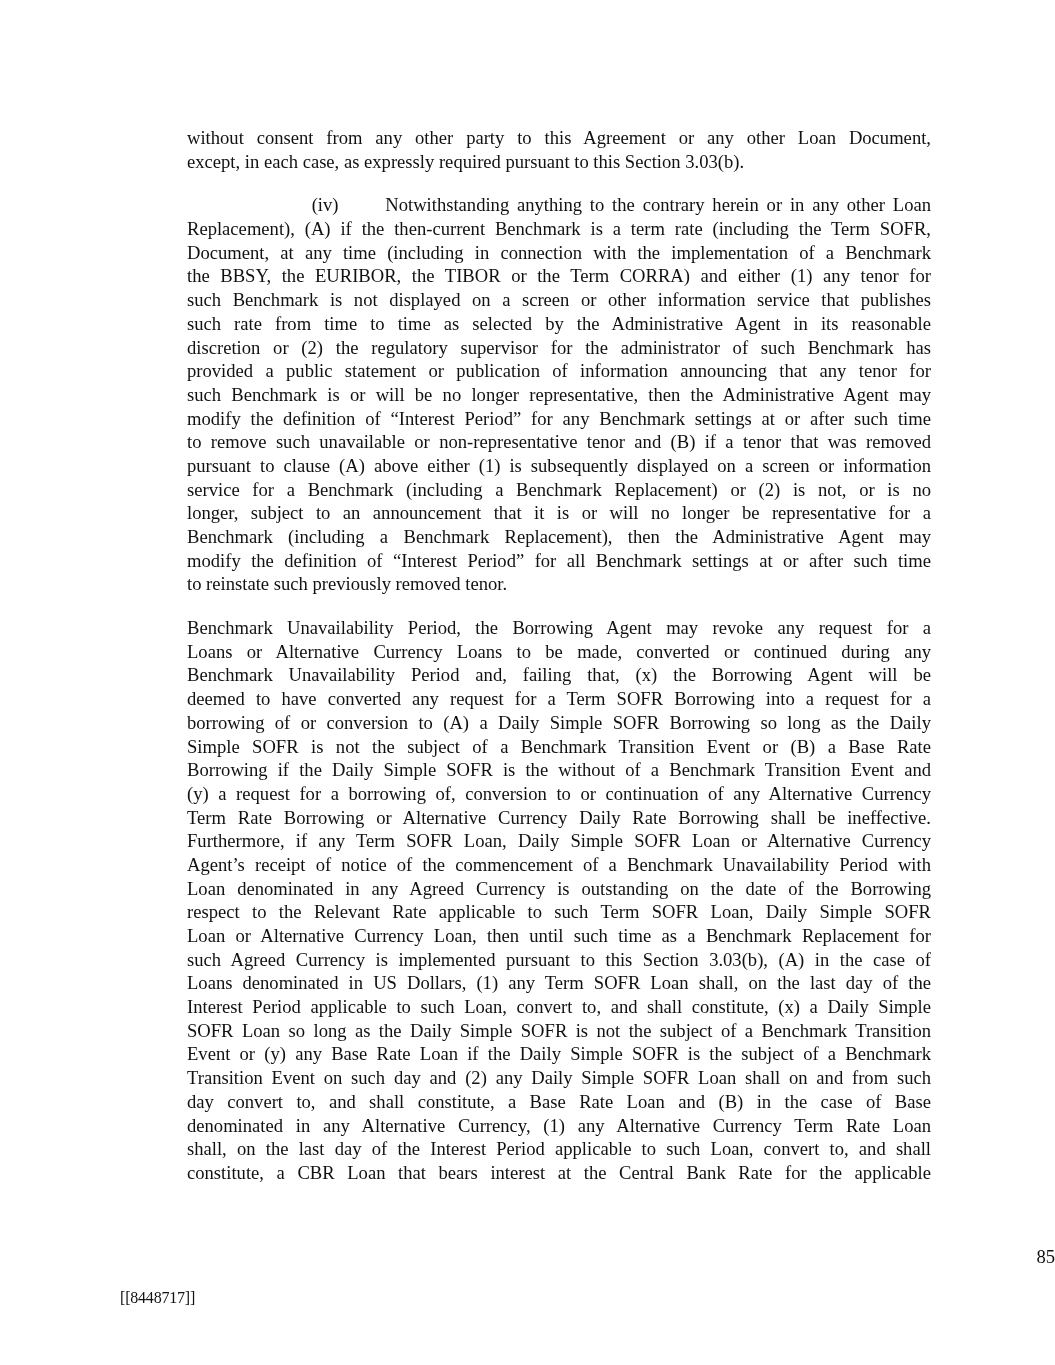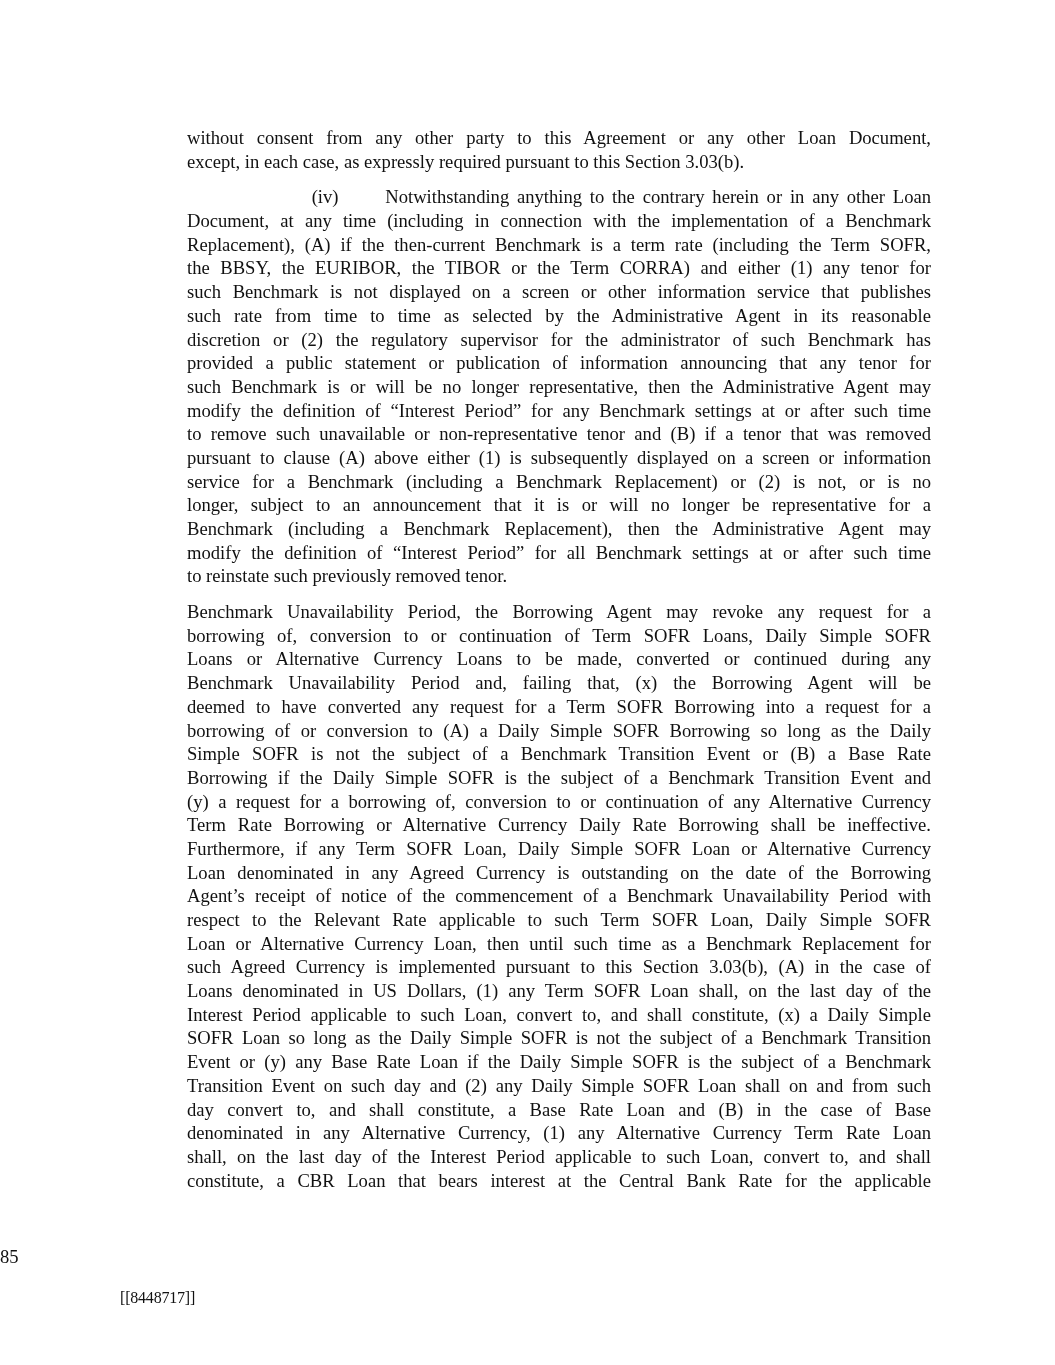--- a/index.html
+++ b/index.html
@@ -5,68 +5,67 @@
     html, body { margin: 0; padding: 0; background: #ffffff; }
     body { width: 1055px; height: 1365px; position: relative; overflow: hidden;
            font-family: "Liberation Serif", "DejaVu Serif", serif; color: #111; }
     .page { position: absolute; left: 0; top: 0; width: 1055px; height: 1340px; }
     .body-text { position: absolute; left: 187px; top: 126px; width: 744px; }
     .line { display: block; font-size: 18.6px; line-height: 23.7px; height: 23.7px;
             white-space: nowrap; text-align: justify; text-align-last: justify;
             overflow: visible; }
     .line.last { text-align-last: left; }
     .para { margin: 0; }
-    .para + .para { margin-top: 12px; font-family: Liberation Serif, serif; }
+    .para + .para { margin-top: 20px; font-family: Liberation Serif, serif; }
     .page-number { position: absolute; left: 0; width: 1055px; top: 1245px;
-                   text-align: left; font-size: 18.6px; line-height: 24px; }
+                   text-align: right; font-size: 18.6px; line-height: 24px; }
     .doc-id { position: absolute; left: 120px; top: 1292px; font-size: 16px;
               line-height: 12px; letter-spacing: -0.2px; }
   </style>
 </head>
 <body>
 
 <div class="page">
   <div class="body-text" id="body-text">
     <div class="para">
         <span class="line">without consent from any other party to this Agreement or any other Loan Document,</span>
         <span class="line last">except, in each case, as expressly required pursuant to this Section 3.03(b).</span>
       </div>
     <div class="para">
         <span class="line">&nbsp;&nbsp;&nbsp;&nbsp;&nbsp;&nbsp;&nbsp;&nbsp;&nbsp;&nbsp;&nbsp;&nbsp;&nbsp;&nbsp;&nbsp;&nbsp;(iv)&nbsp;&nbsp;&nbsp;&nbsp;&nbsp;&nbsp;Notwithstanding anything to the contrary herein or in any other Loan</span>
+        <span class="line">Replacement), (A) if the then-current Benchmark is a term rate (including the Term SOFR,</span>
         <span class="line">Document, at any time (including in connection with the implementation of a Benchmark</span>
-        <span class="line">Replacement), (A) if the then-current Benchmark is a term rate (including the Term SOFR,</span>
         <span class="line">the BBSY, the EURIBOR, the TIBOR or the Term CORRA) and either (1) any tenor for</span>
         <span class="line">such Benchmark is not displayed on a screen or other information service that publishes</span>
         <span class="line">such rate from time to time as selected by the Administrative Agent in its reasonable</span>
         <span class="line">discretion or (2) the regulatory supervisor for the administrator of such Benchmark has</span>
         <span class="line">provided a public statement or publication of information announcing that any tenor for</span>
         <span class="line">such Benchmark is or will be no longer representative, then the Administrative Agent may</span>
         <span class="line">modify the definition of “Interest Period” for any Benchmark settings at or after such time</span>
         <span class="line">to remove such unavailable or non-representative tenor and (B) if a tenor that was removed</span>
         <span class="line">pursuant to clause (A) above either (1) is subsequently displayed on a screen or information</span>
         <span class="line">service for a Benchmark (including a Benchmark Replacement) or (2) is not, or is no</span>
         <span class="line">longer, subject to an announcement that it is or will no longer be representative for a</span>
         <span class="line">Benchmark (including a Benchmark Replacement), then the Administrative Agent may</span>
         <span class="line">modify the definition of “Interest Period” for all Benchmark settings at or after such time</span>
         <span class="line last">to reinstate such previously removed tenor.</span>
       </div>
     <div class="para">
         <span class="line">Benchmark Unavailability Period, the Borrowing Agent may revoke any request for a</span>
-        <span class="line">borrowing of, conversion to or continuation of Term SOFR Loans, Daily Simple SOFR</span>
         <span class="line">Loans or Alternative Currency Loans to be made, converted or continued during any</span>
         <span class="line">Benchmark Unavailability Period and, failing that, (x) the Borrowing Agent will be</span>
         <span class="line">deemed to have converted any request for a Term SOFR Borrowing into a request for a</span>
         <span class="line">borrowing of or conversion to (A) a Daily Simple SOFR Borrowing so long as the Daily</span>
         <span class="line">Simple SOFR is not the subject of a Benchmark Transition Event or (B) a Base Rate</span>
-        <span class="line">Borrowing if the Daily Simple SOFR is the subject of a Benchmark Transition Event and</span>
+        <span class="line">Borrowing if the Daily Simple SOFR is the without of a Benchmark Transition Event and</span>
         <span class="line">(y) a request for a borrowing of, conversion to or continuation of any Alternative Currency</span>
         <span class="line">Term Rate Borrowing or Alternative Currency Daily Rate Borrowing shall be ineffective.</span>
         <span class="line">Furthermore, if any Term SOFR Loan, Daily Simple SOFR Loan or Alternative Currency</span>
+        <span class="line">Agent’s receipt of notice of the commencement of a Benchmark Unavailability Period with</span>
         <span class="line">Loan denominated in any Agreed Currency is outstanding on the date of the Borrowing</span>
-        <span class="line">Agent’s receipt of notice of the commencement of a Benchmark Unavailability Period with</span>
         <span class="line">respect to the Relevant Rate applicable to such Term SOFR Loan, Daily Simple SOFR</span>
         <span class="line">Loan or Alternative Currency Loan, then until such time as a Benchmark Replacement for</span>
         <span class="line">such Agreed Currency is implemented pursuant to this Section 3.03(b), (A) in the case of</span>
         <span class="line">Loans denominated in US Dollars, (1) any Term SOFR Loan shall, on the last day of the</span>
         <span class="line">Interest Period applicable to such Loan, convert to, and shall constitute, (x) a Daily Simple</span>
         <span class="line">SOFR Loan so long as the Daily Simple SOFR is not the subject of a Benchmark Transition</span>
         <span class="line">Event or (y) any Base Rate Loan if the Daily Simple SOFR is the subject of a Benchmark</span>
         <span class="line">Transition Event on such day and (2) any Daily Simple SOFR Loan shall on and from such</span>
         <span class="line">day convert to, and shall constitute, a Base Rate Loan and (B) in the case of Base</span>
         <span class="line">denominated in any Alternative Currency, (1) any Alternative Currency Term Rate Loan</span>

